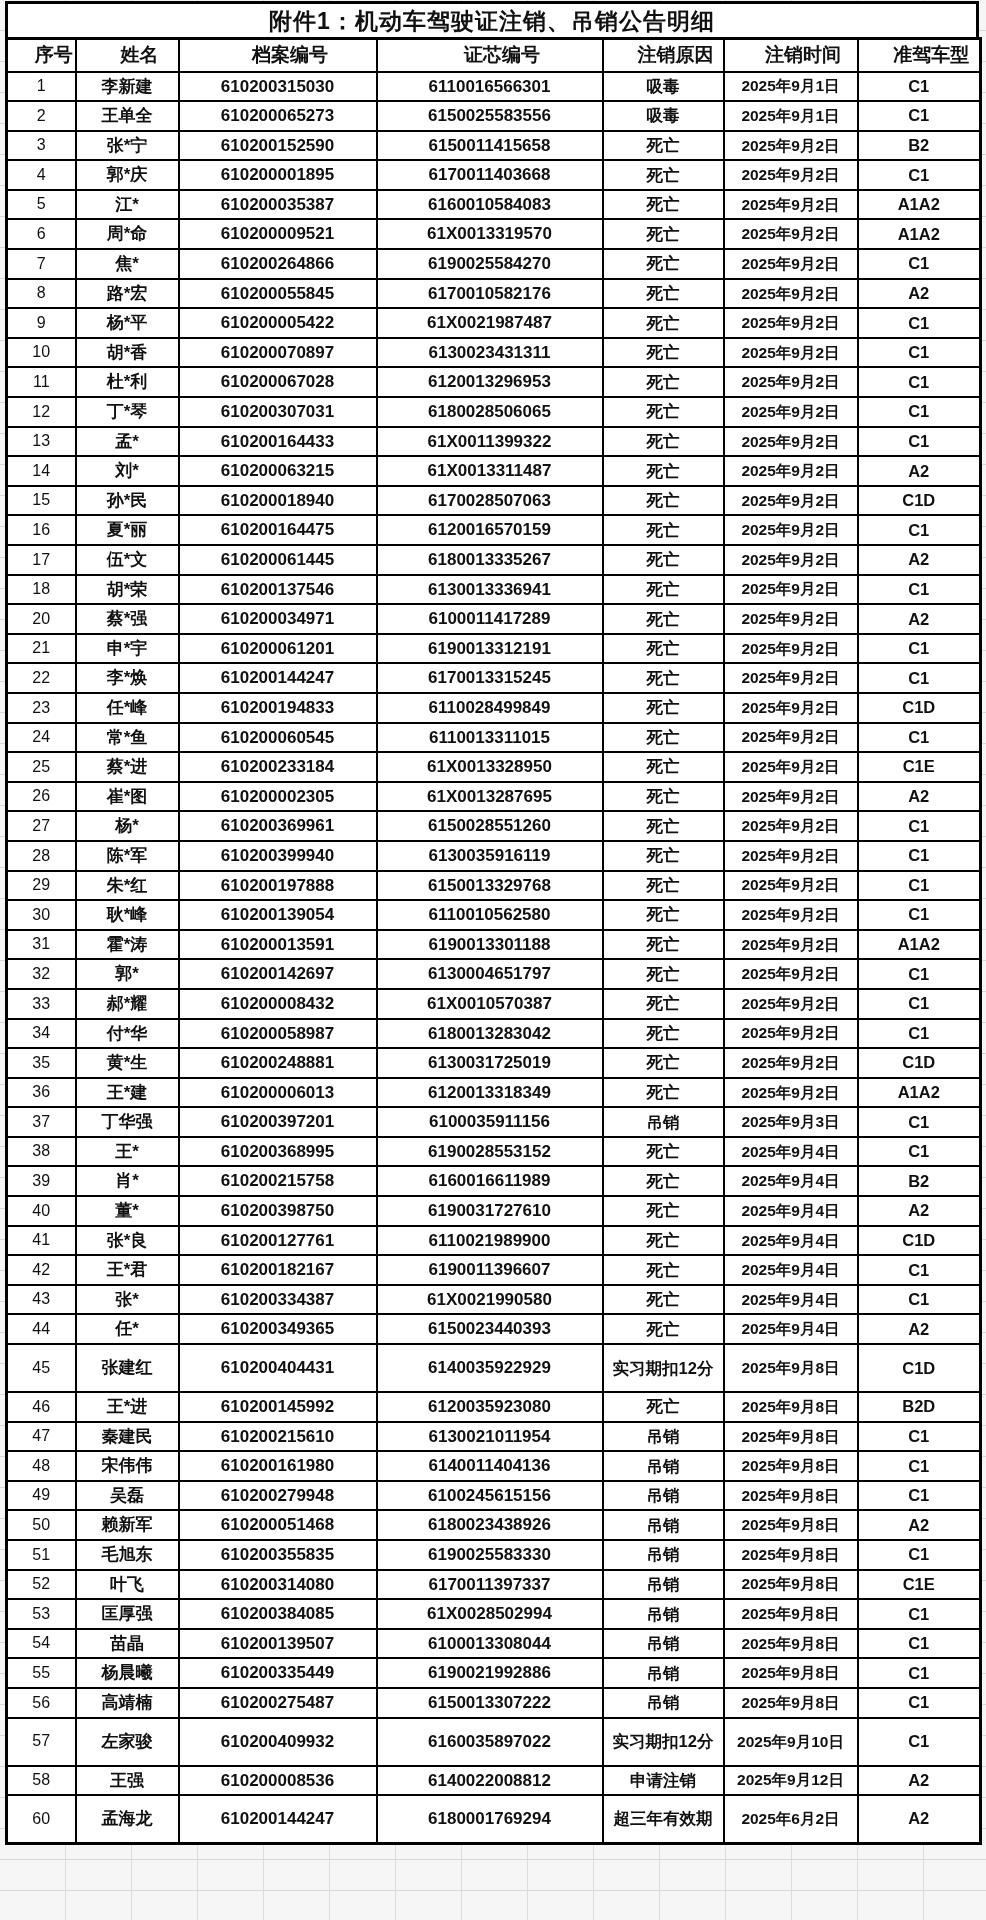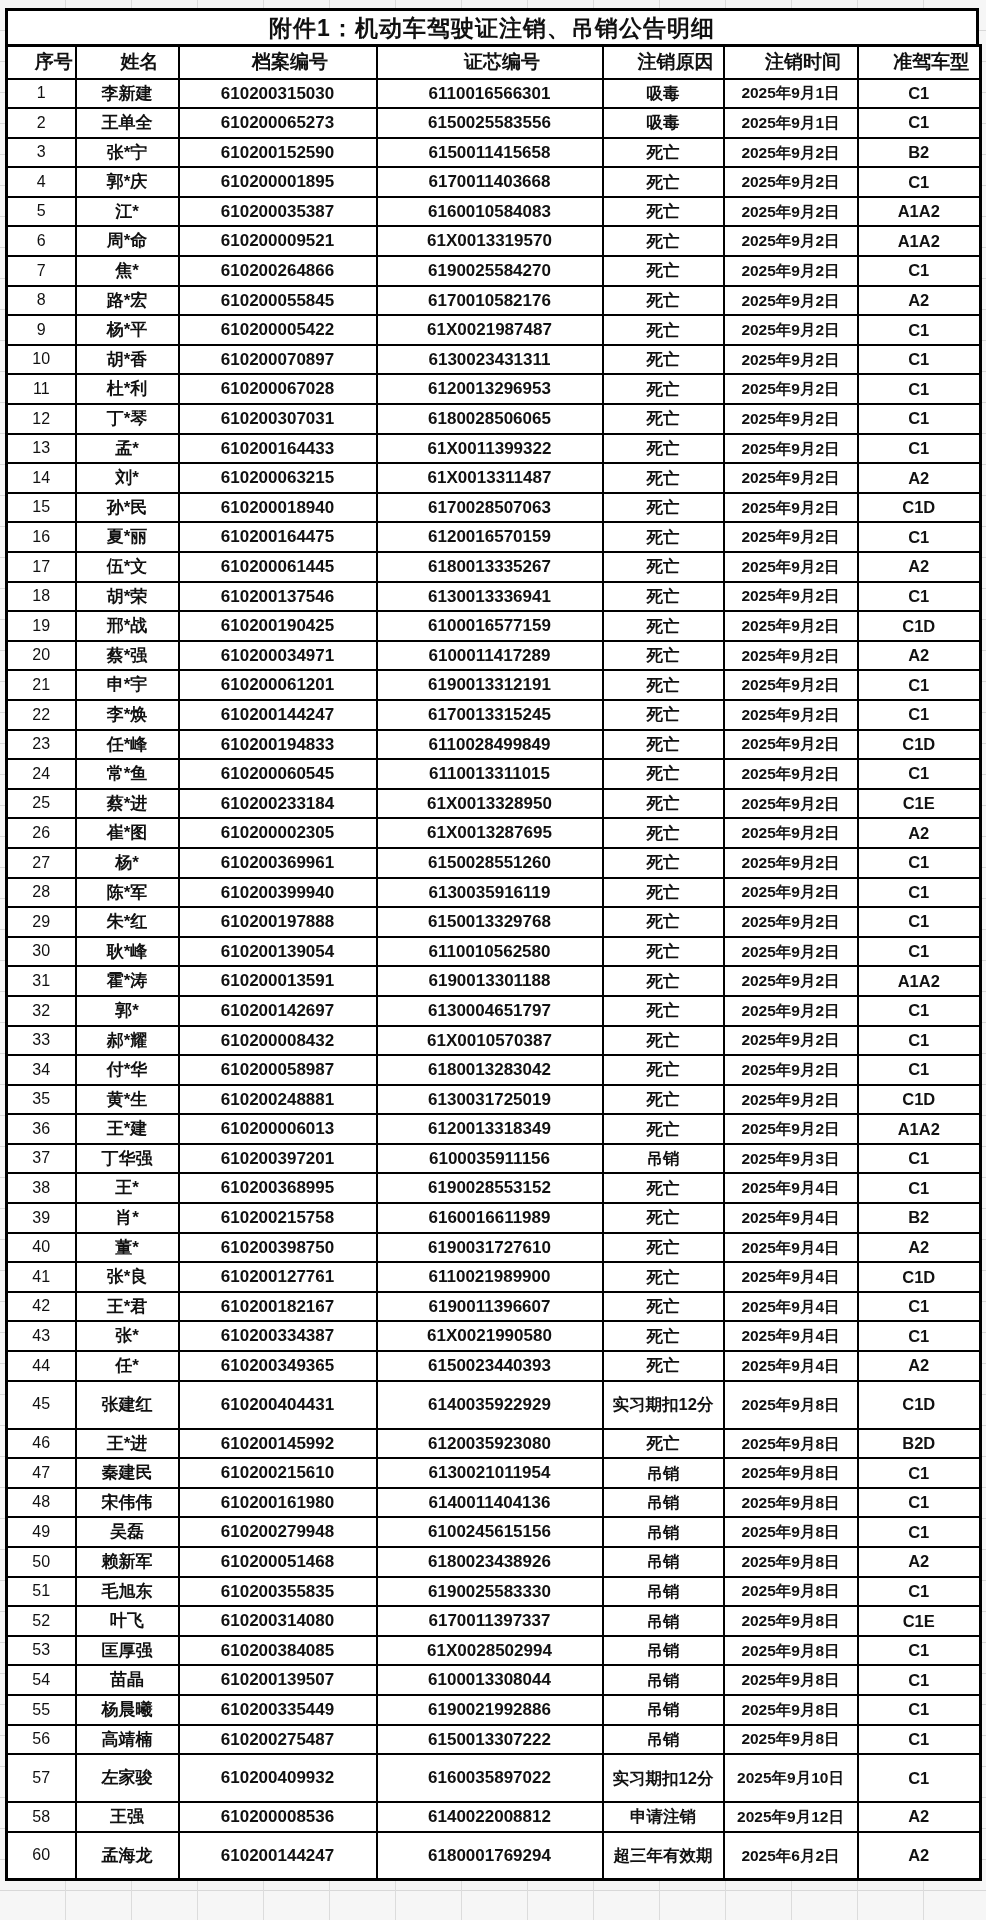--- a/index.html
+++ b/index.html
@@ -11,21 +11,21 @@
   .sheet {
     position:relative;
     width:986px; height:1920px;
     overflow:hidden;
     background:
       repeating-linear-gradient(to right,  transparent 0 65px, #dcdcdc 65px 66px),
       repeating-linear-gradient(to bottom, transparent 0 30px, #d8d8d8 30px 31px),
       #f6f6f6;
   }
   .doc {
-    position:absolute; left:5px; top:8px; width:974px;
+    position:absolute; left:5px; top:1px; width:974px;
     background:#fff;
   }
   .title {
     width:100%; height:36px;
     border:3px solid #000; border-bottom:none;
     background:#fff;
     font-size:23px; font-weight:bold; color:#111;
     text-align:center; line-height:34px;
     letter-spacing:1px;
   }
@@ -234,29 +234,20 @@
           <tr>
             <td class="c0">18</td>
             <td class="c1">胡*荣</td>
             <td class="c2">610200137546</td>
             <td class="c3">6130013336941</td>
             <td class="c4">死亡</td>
             <td class="c5">2025年9月2日</td>
             <td class="c6">C1</td>
           </tr>
           <tr>
-            <td class="c0">19</td>
-            <td class="c1">邢*战</td>
-            <td class="c2">610200190425</td>
-            <td class="c3">6100016577159</td>
-            <td class="c4">死亡</td>
-            <td class="c5">2025年9月2日</td>
-            <td class="c6">C1D</td>
-          </tr>
-          <tr>
             <td class="c0">20</td>
             <td class="c1">蔡*强</td>
             <td class="c2">610200034971</td>
             <td class="c3">6100011417289</td>
             <td class="c4">死亡</td>
             <td class="c5">2025年9月2日</td>
             <td class="c6">A2</td>
           </tr>
           <tr>
             <td class="c0">21</td>

